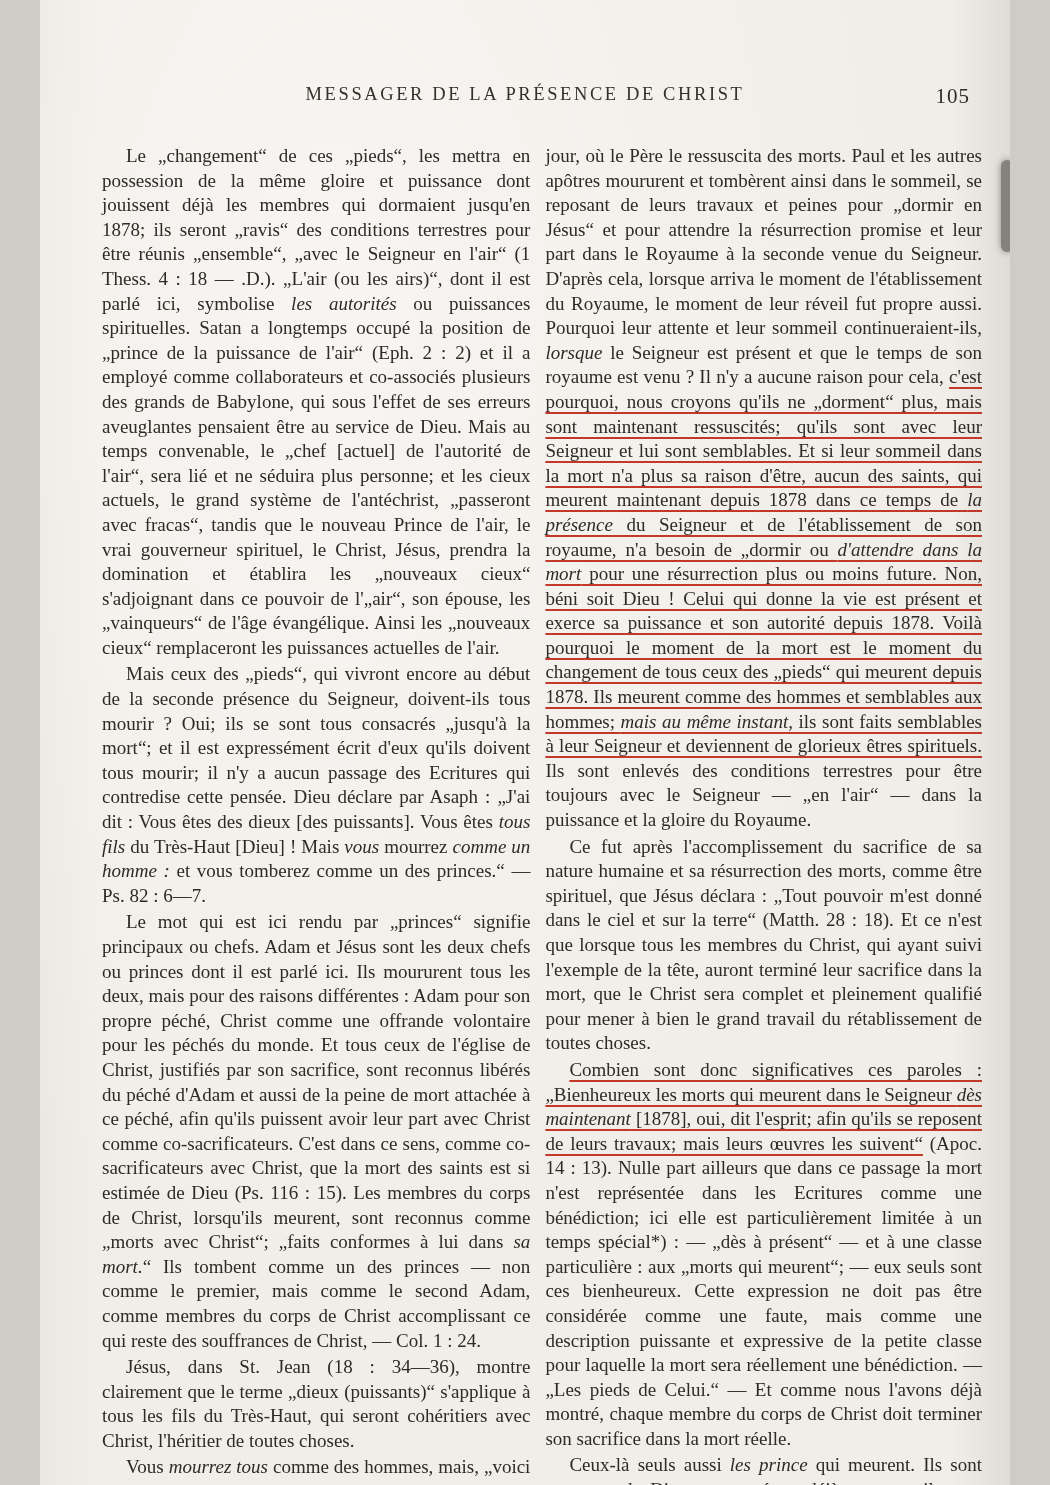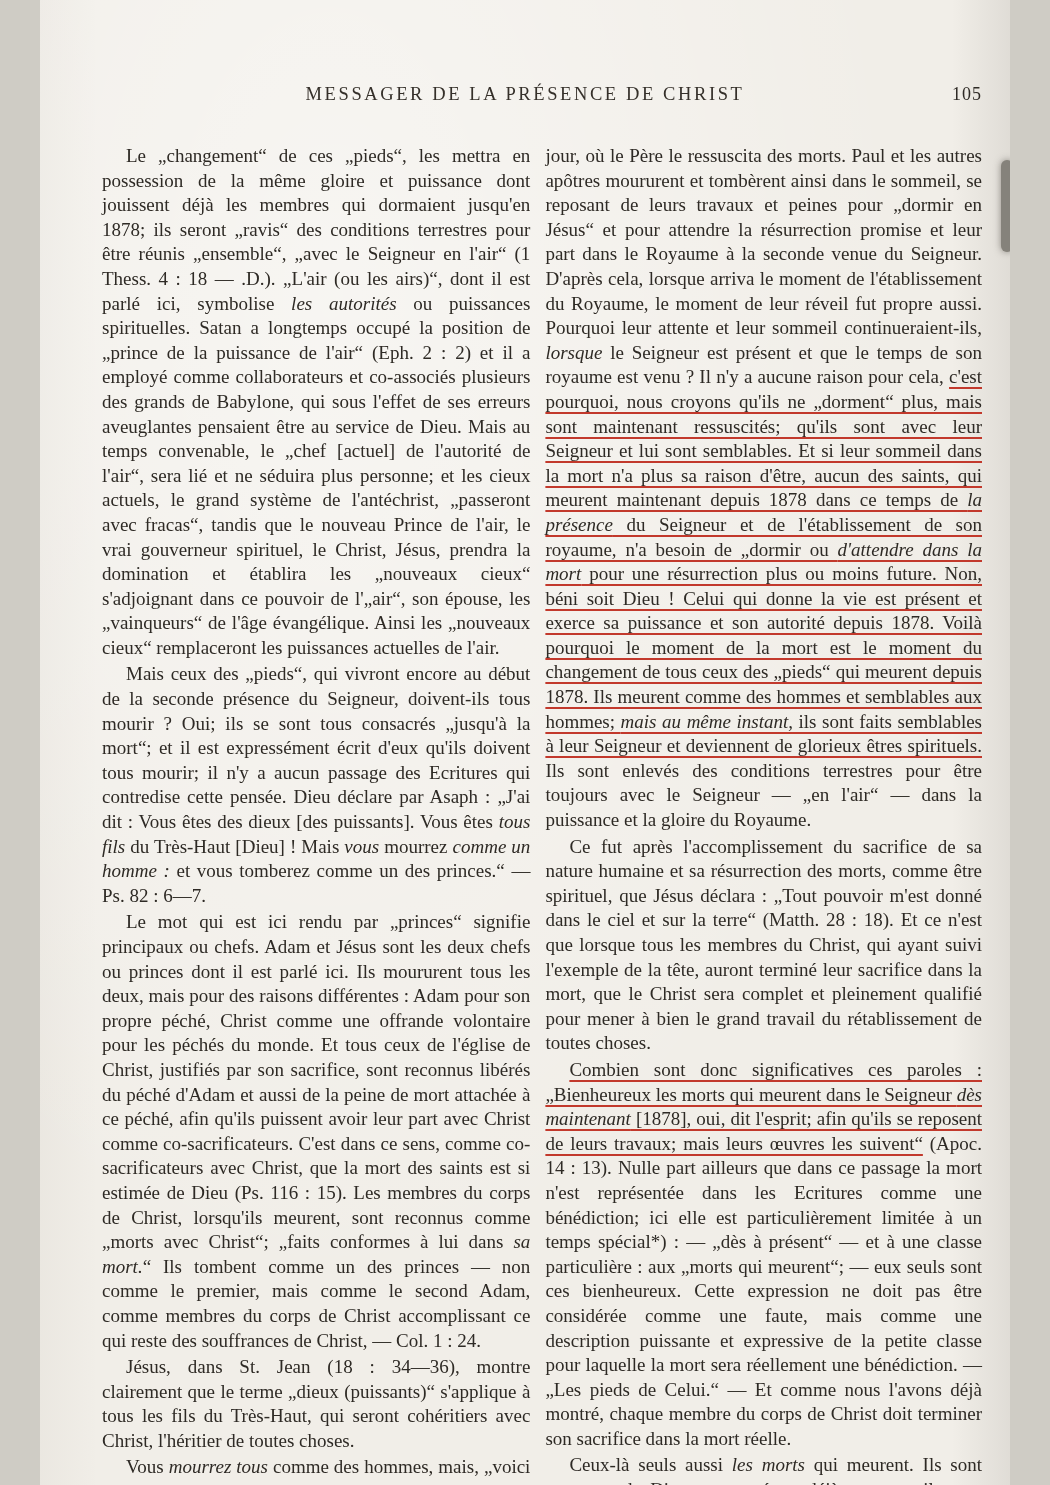--- a/index.html
+++ b/index.html
@@ -27,22 +27,22 @@
   }
   .title{
     text-align:center;
     font-size:18.5px;
     letter-spacing:2.6px;
     color:#35302a;
     white-space:nowrap;
   }
   .page-number{
     position:absolute;
-    top:84px;right:28px;
-    font-size:18px;
+    top:84px;right:40px;
+    font-size:21px;
     letter-spacing:1px;
   }
   .columns{
     display:flex;
     margin:20px 28px 0 62px;
     gap:15px;
   }
   .col{font-size:19px;line-height:24.6px;text-align:justify;}
   .col-left{width:468px;}
   .col-right{width:477px;}
@@ -84,21 +84,21 @@
           <p class="para"><span class="">Le mot qui est ici rendu par „princes“ signifie principaux ou chefs.  Adam et Jésus sont les deux chefs ou princes dont il est parlé ici. Ils moururent tous les deux, mais pour des raisons différentes :  Adam pour son propre péché, Christ comme une offrande volontaire pour les péchés du monde.  Et tous ceux de l'église de Christ, justifiés par son sacrifice, sont reconnus libérés du péché d'Adam et aussi de la peine de mort attachée à ce péché, afin qu'ils puissent avoir leur part avec Christ comme co-sacrificateurs.  C'est dans ce sens, comme co-sacrificateurs avec Christ, que la mort des saints est si estimée de Dieu (Ps. 116 : 15). Les membres du corps de Christ, lorsqu'ils meurent, sont reconnus comme „morts avec Christ“; „faits conformes à lui dans </span><span class="it">sa mort.</span><span class="">“  Ils tombent comme un des princes — non comme le premier, mais comme le second Adam, comme membres du corps de Christ accomplissant ce qui reste des souffrances de Christ, — Col. 1 : 24.</span></p>
           <p class="para"><span class="">Jésus, dans St. Jean (18 : 34—36), montre clairement que le terme „dieux (puissants)“ s'applique à tous les fils du Très-Haut, qui seront cohéritiers avec Christ, l'héritier de toutes choses.</span></p>
           <p class="para"><span class="">Vous </span><span class="it">mourrez tous</span><span class=""> comme des hommes, mais, „voici un mystère que je vous dis : nous ne </span><span class="it">dormirons pas tous (L.).</span><span class="">“  Mourir est une chose, „dormir“ ou rester inconscient est une toute autre chose. Le témoignage de Dieu est donc celui-ci :  Tous les saints doivent mourir, mais tous n'ont pas besoin de dormir.  Notre Seigneur mourut et resta endormi jusqu'au troisième</span></p>
         </div>
     </section>
     <section class="col col-right">
       <div>
           <p class="para no-indent"><span class="">jour, où le Père le ressuscita des morts.  Paul et les autres apôtres moururent et tombèrent ainsi dans le sommeil, se reposant de leurs travaux et peines pour „dormir en Jésus“ et pour attendre la résurrection promise et leur part dans le Royaume à la seconde venue du Seigneur. D'après cela, lorsque arriva le moment de l'établissement du Royaume, le moment de leur réveil fut propre aussi. Pourquoi leur attente et leur sommeil continueraient-ils, </span><span class="it">lorsque</span><span class=""> le Seigneur est présent et que le temps de son royaume est venu ? Il n'y a aucune raison pour cela, </span><span class="ul">c'est pourquoi, nous croyons qu'ils ne „dorment“ plus, mais sont maintenant ressuscités; qu'ils sont avec leur Seigneur et lui sont semblables.  Et si leur sommeil dans la mort n'a plus sa raison d'être, aucun des saints, qui meurent maintenant depuis 1878 dans ce temps de </span><span class="it ul">la présence</span><span class="ul"> du Seigneur et de l'établissement de son royaume, n'a besoin de „dormir ou </span><span class="it ul">d'attendre dans la mort</span><span class="ul"> pour une résurrection plus ou moins future.  Non, béni soit Dieu ! Celui qui donne la vie est présent et exerce sa puissance et son autorité depuis 1878.  Voilà pourquoi le moment de la mort est le moment du changement de tous ceux des „pieds“ qui meurent depuis 1878.  Ils meurent comme des hommes et semblables aux hommes; </span><span class="it ul">mais au même instant,</span><span class="ul"> ils sont faits semblables à leur Seigneur et deviennent de glorieux êtres spirituels.</span><span class="">  Ils sont enlevés des conditions terrestres pour être toujours avec le Seigneur — „en l'air“ — dans la puissance et la gloire du Royaume.</span></p>
           <p class="para"><span class="">Ce fut après l'accomplissement du sacrifice de sa nature humaine et sa résurrection des morts, comme être spirituel, que Jésus déclara : „Tout pouvoir m'est donné dans le ciel et sur la terre“ (Matth. 28 : 18). Et ce n'est que lorsque tous les membres du Christ, qui ayant suivi l'exemple de la tête, auront terminé leur sacrifice dans la mort, que le Christ sera complet et pleinement qualifié pour mener à bien le grand travail du rétablissement de toutes choses.</span></p>
           <p class="para"><span class="ul">Combien sont donc significatives ces paroles : „Bienheureux les morts qui meurent dans le Seigneur </span><span class="it ul">dès maintenant</span><span class="ul"> [1878], oui, dit l'esprit; afin qu'ils se reposent de leurs travaux; mais leurs œuvres les suivent“</span><span class=""> (Apoc. 14 : 13).  Nulle part ailleurs que dans ce passage la mort n'est représentée dans les Ecritures comme une bénédiction; ici elle est particulièrement limitée à un temps spécial*) : — „dès à présent“ — et à une classe particulière : aux „morts qui meurent“; — eux seuls sont ces bienheureux.  Cette expression ne doit pas être considérée comme une faute, mais comme une description puissante et expressive de la petite classe pour laquelle la mort sera réellement une bénédiction. — „Les pieds de Celui.“ — Et comme nous l'avons déjà montré, chaque membre du corps de Christ doit terminer son sacrifice dans la mort réelle.</span></p>
-          <p class="para"><span class="">Ceux-là seuls aussi </span><span class="it">les morts</span><span class=""> qui meurent.  Ils sont reconnus de Dieu comme étant déjà morts et ils sont exhortés à se considérer aussi comme tels : „Regardez-vous comme morts au péché“ (Rom. 4 : 11).  De ceux-ci seuls il peut être dit qu'ils meurent, qu'ils doivent</span></p>
+          <p class="para"><span class="">Ceux-là seuls aussi </span><span class="it">les prince</span><span class=""> qui meurent.  Ils sont reconnus de Dieu comme étant déjà morts et ils sont exhortés à se considérer aussi comme tels : „Regardez-vous comme morts au péché“ (Rom. 4 : 11).  De ceux-ci seuls il peut être dit qu'ils meurent, qu'ils doivent</span></p>
         </div>
 
     </section>
   </main>
 
   <div class="edge-mark"></div>
 
 </div>
 
 </body></html>

